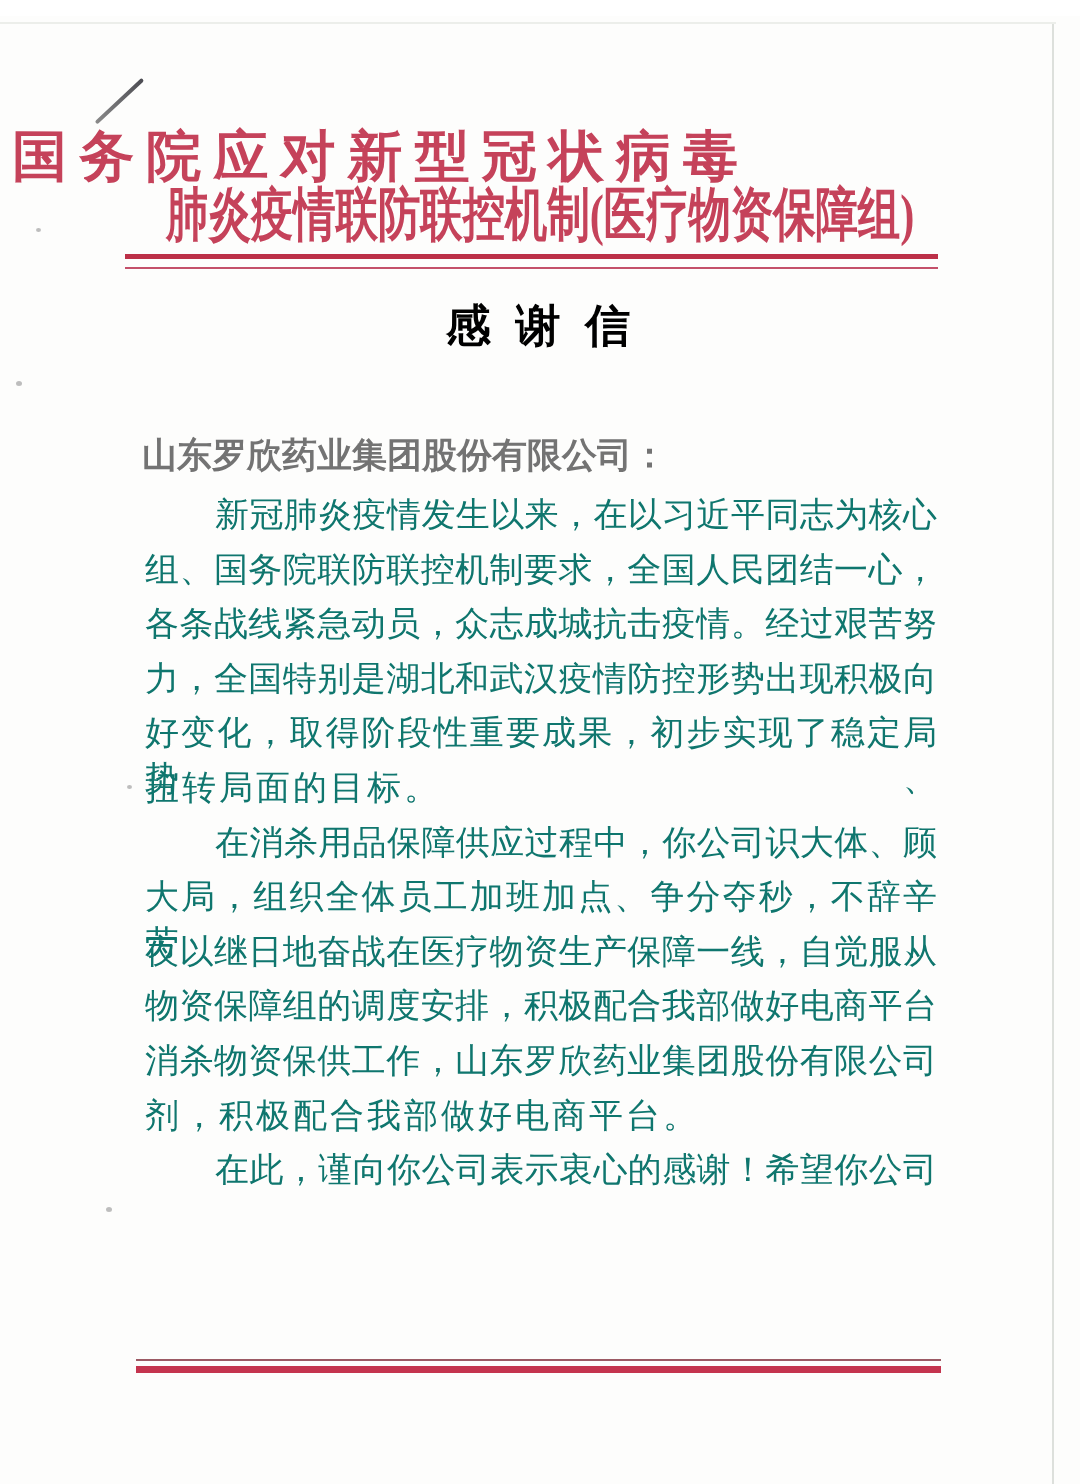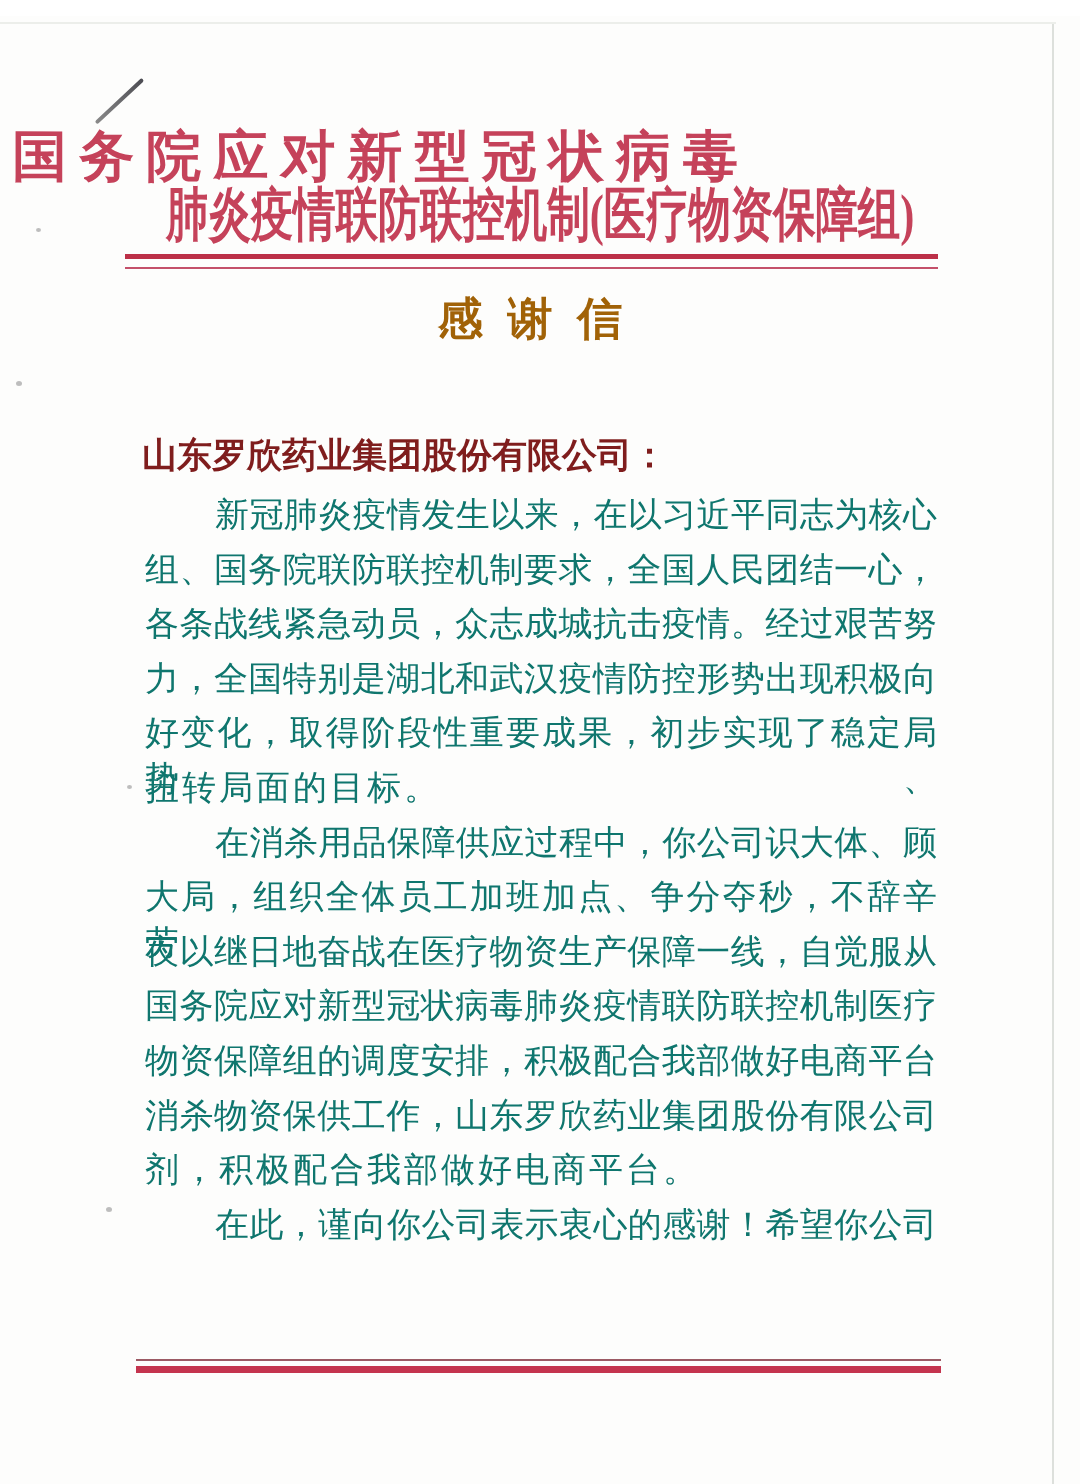--- a/index.html
+++ b/index.html
@@ -76,36 +76,37 @@
     font-size: 0;
     line-height: 0;
   }
   .rule-top-thick   { left: 125px; top: 238px; width: 813px; height: 5px; background: #bc3048; }
   .rule-top-thin    { left: 125px; top: 251px; width: 813px; height: 2px; background: #c4506a; }
   .rule-bottom-thin { left: 136px; top: 1343px; width: 805px; height: 2px; background: #9c5a64; }
   .rule-bottom-thick{ left: 136px; top: 1350px; width: 805px; height: 7px; background: #c4344e; }
 
   .letter-title {
     position: absolute;
-    left: 0; top: 273px;
+    left: 0; top: 280px;
     width: 1060px;
     text-align: center;
     font-size: 45px;
     font-weight: bold;
-    color: #a16207;
+    color: #000000;
     letter-spacing: 0.55em;
     text-indent: 0.55em;
     white-space: nowrap;
+    padding-left: 8px;
   }
   .salutation {
     position: absolute;
     left: 142px; top: 416px;
     font-size: 35px;
     font-weight: bold;
-    color: #7f1d1d;
+    color: #737373;
     font-family: "Liberation Sans", sans-serif;
     white-space: nowrap;
   }
   .body-block {
     position: absolute;
     left: 145px; top: 476px;
     width: 792px;
     color: #0f766e;
     font-size: 34px;
     font-family: "Liberation Serif", serif;
@@ -158,21 +159,20 @@
     <div class="line justify indent">新冠肺炎疫情发生以来，在以习近平同志为核心</div>
     <div class="line justify">组、国务院联防联控机制要求，全国人民团结一心，</div>
     <div class="line justify">各条战线紧急动员，众志成城抗击疫情。经过艰苦努</div>
     <div class="line justify">力，全国特别是湖北和武汉疫情防控形势出现积极向</div>
     <div class="line justify">好变化，取得阶段性重要成果，初步实现了稳定局势、</div>
     <div class="line plain">扭转局面的目标。</div>
 
     <div class="line justify indent">在消杀用品保障供应过程中，你公司识大体、顾</div>
     <div class="line justify">大局，组织全体员工加班加点、争分夺秒，不辞辛劳、</div>
     <div class="line justify">夜以继日地奋战在医疗物资生产保障一线，自觉服从</div>
-    <div class="line justify">国务院应对新型冠状病毒肺炎疫情联防联控机制医疗</div>
     <div class="line justify">物资保障组的调度安排，积极配合我部做好电商平台</div>
     <div class="line justify">消杀物资保供工作，山东罗欣药业集团股份有限公司</div>
     <div class="line plain">剂，积极配合我部做好电商平台。</div>
 
     <div class="line justify indent">在此，谨向你公司表示衷心的感谢！希望你公司</div>
   </div>
 
   <div class="rule rule-bottom-thin"></div>
   <div class="rule rule-bottom-thick"></div>
 

